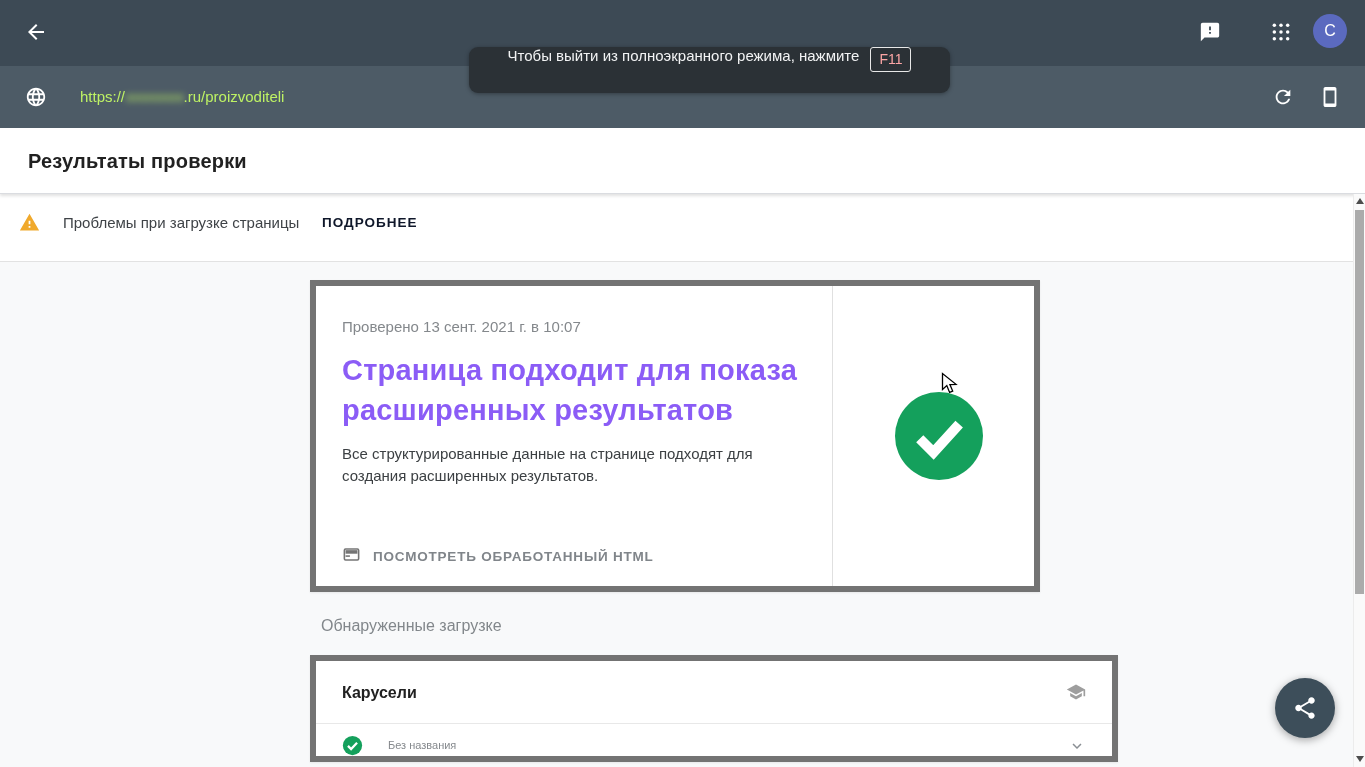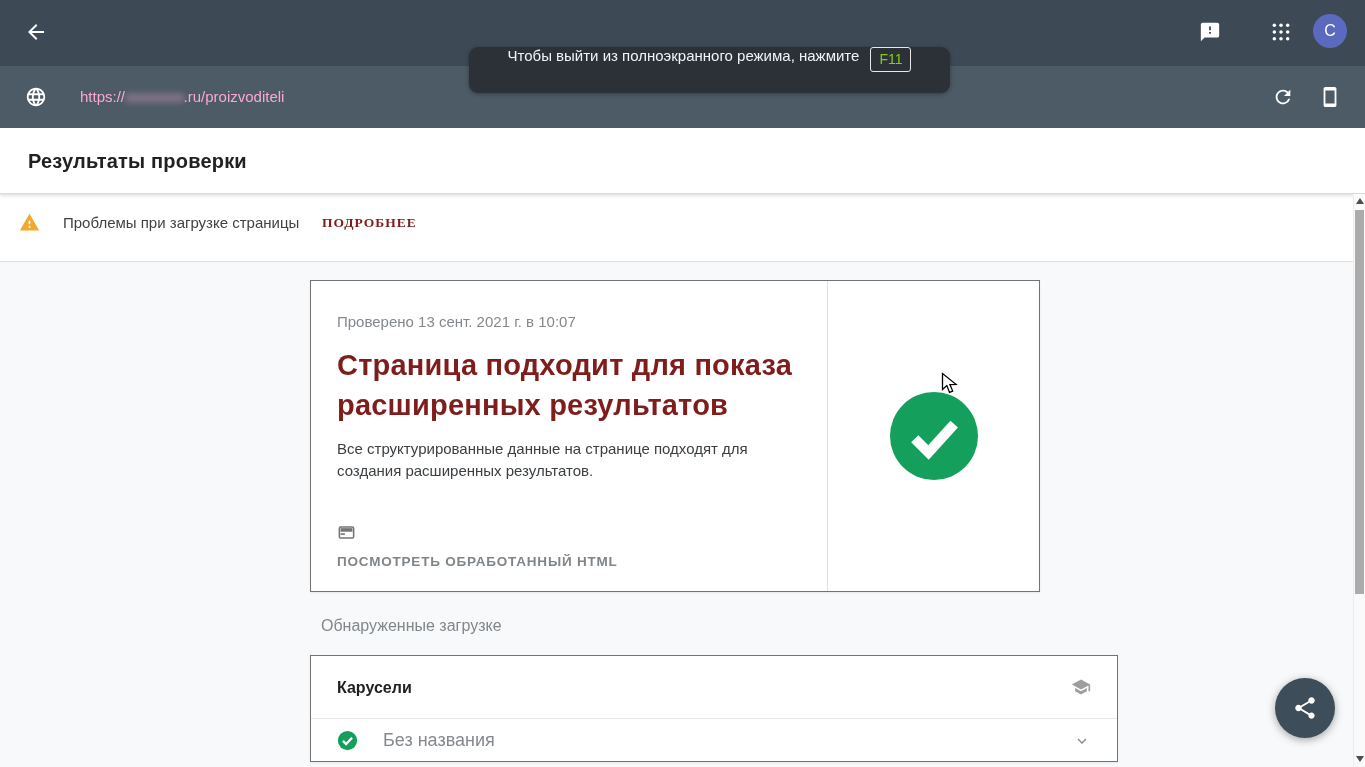--- a/index.html
+++ b/index.html
@@ -12,61 +12,61 @@
   .app-bar .back { position:absolute; left:24px; top:20px; width:24px; height:24px; background:none; border:none; cursor:pointer; }
   .app-bar .app-title { position:absolute; left:68px; top:0; height:66px; line-height:66px; font-size:20px; font-weight:400; color:#fdfdfd; letter-spacing:.2px; }
   .icon-btn { background:none; border:none; padding:0; cursor:pointer; display:block; }
   .app-bar .feedback { position:absolute; left:1199px; top:21px; width:22px; height:22px; }
   .app-bar .apps { position:absolute; left:1271px; top:22px; width:20px; height:20px; }
   .avatar { position:absolute; left:1313px; top:14px; width:34px; height:34px; border-radius:50%; background:#5b6abf; color:#fff; font-size:16px; display:flex; align-items:center; justify-content:center; cursor:pointer; }
 
   
   .url-bar { position:absolute; left:0; top:66px; width:1365px; height:62px; background:#4d5b66; z-index:9; }
   .url-bar .globe { position:absolute; left:25px; top:20px; width:22px; height:22px; }
-  .url-text { position:absolute; left:80px; top:0; height:46px; line-height:62px; font-size:15px; color:#f9a8d4; cursor:pointer; white-space:nowrap; }
+  .url-text { position:absolute; left:80px; top:0; height:46px; line-height:62px; font-size:15px; color:#bef264; cursor:pointer; white-space:nowrap; }
   .url-text .masked { filter:blur(3px); opacity:.8; letter-spacing:-1px; }
   .url-bar .refresh { position:absolute; left:1272px; top:20px; width:22px; height:22px; }
   .url-bar .phone { position:absolute; left:1319px; top:20px; width:22px; height:22px; }
 
   
   .toast { position:absolute; left:441px; top:47px; width:481px; height:46px; background:#2b3136; border-radius:9px; z-index:50; display:flex; align-items:flex-start; justify-content:center; box-shadow:0 1px 4px rgba(0,0,0,.35);margin-left:28px; }
   .toast .msg { color:#f2f3f4; font-size:15px; }
-  .toast .key { margin-left:11px; color:#84cc16; font-size:14px; border:1px solid #e8e8e8; border-radius:3px; padding:3px 8px 4px; }
+  .toast .key { margin-left:11px; color:#fca5a5; font-size:14px; border:1px solid #e8e8e8; border-radius:3px; padding:3px 8px 4px; }
 
   
   .page-header { position:absolute; left:0; top:128px; width:1365px; height:66px; background:#fff; border-bottom:1px solid #dadce0; box-shadow:0 2px 3px rgba(0,0,0,.12); z-index:5; }
   .page-header h2 { position:absolute; left:28px; top:0; height:82px; line-height:66px; font-size:20px; font-weight:600; color:#212121; letter-spacing:.2px; }
 
   
   .warning-bar { position:absolute; left:0; top:194px; width:1353px; height:68px; background:#fff; border-bottom:1px solid #e2e2e2; z-index:4; }
   .warning-bar .w-icon { position:absolute; left:19px; top:18px; width:21px; height:21px; }
   .warning-bar .w-text { position:absolute; left:63px; top:0; height:57px; line-height:57px; font-size:15px; color:#3f4347; }
-  .warning-bar .w-more { position:absolute; left:322px; top:0; height:57px; line-height:57px; font-size:13.5px; font-weight:bold; color:#7f1d1d; letter-spacing:1px; background:none; border:none; cursor:pointer;font-family:Liberation Serif, serif; }
-
-  
-  .card { background:#fff; border:1px solid #737373; box-shadow:0 1px 2px rgba(0,0,0,.07); }
+  .warning-bar .w-more { position:absolute; left:322px; top:0; height:57px; line-height:57px; font-size:13.5px; font-weight:bold; color:#0f172a; letter-spacing:1px; background:none; border:none; cursor:pointer; }
+
+  
+  .card { background:#fff; border:6px solid #737373; box-shadow:0 1px 2px rgba(0,0,0,.07); }
   .result-card { position:absolute; left:310px; top:280px; width:730px; height:312px; }
   .rc-left { position:absolute; left:0; top:0; width:516px; height:100%; padding:24px 26px; }
   .rc-date { font-size:15px; color:#84888c; margin-top:8px; }
-  .rc-headline { font-size:29px; line-height:40px; font-weight:bold; color:#7f1d1d; margin-top:15px; letter-spacing:.2px; }
+  .rc-headline { font-size:29px; line-height:40px; font-weight:bold; color:#8b5cf6; margin-top:15px; letter-spacing:.2px; }
   .rc-desc { font-size:15px; line-height:22px; color:#3c4043; margin-top:13px; width:458px; }
-  .rc-link { position:absolute; left:26px; bottom:22px; display:flex; align-items:flex-start; gap:12px; background:none; border:none; cursor:pointer;flex-direction:column; }
+  .rc-link { position:absolute; left:26px; bottom:22px; display:flex; align-items:flex-end; gap:12px; background:none; border:none; cursor:pointer; }
   .rc-link .lbl { font-size:13.5px; font-weight:bold; color:#80858a; letter-spacing:.8px; }
   .rc-divider { position:absolute; left:516px; top:0; width:1px; height:100%; background:#e0e0e0; }
   .rc-right { position:absolute; left:517px; top:0; width:212px; height:100%; display:flex; align-items:center; justify-content:center; }
 
   
   .detected-label { position:absolute; left:321px; top:617px; font-size:16px; color:#82878b; }
   .group-card { position:absolute; left:310px; top:655px; width:808px; height:107px; }
   .gc-header { position:relative; height:63px; border-bottom:1px solid #e8e8e8; }
   .gc-name { position:absolute; left:26px; top:0; height:63px; line-height:63px; font-size:16px; font-weight:600; color:#212121; }
   .gc-type-icon { position:absolute; right:26px; top:21px; width:20px; height:20px; }
   .gc-row { position:relative; height:43px; cursor:pointer; }
   .gc-row .row-check { position:absolute; left:26px; top:11px; width:21px; height:21px; }
-  .gc-row .row-label { position:absolute; left:72px; top:0; height:43px; line-height:43px; font-size:18px; color:#85898d;text-align:right; }
+  .gc-row .row-label { position:absolute; left:72px; top:0; height:43px; line-height:43px; font-size:11px; color:#85898d;text-align:right; }
   .gc-row .row-chevron { position:absolute; right:26px; top:13px; width:18px; height:18px; background:none; border:none; cursor:pointer; }
 
   
   .fab { position:absolute; left:1275px; top:678px; width:60px; height:60px; border-radius:50%; background:#3d4e5a; border:none; cursor:pointer; display:flex; align-items:center; justify-content:center; box-shadow:0 2px 8px rgba(0,0,0,.35); z-index:30; }
 
   
   .scrollbar { position:absolute; left:1353px; top:194px; width:12px; height:573px; background:#fafafa; border-left:1px solid #ececec; z-index:40; }
   .sb-up { position:absolute; left:2px; top:4px; width:0; height:0; border-left:4px solid transparent; border-right:4px solid transparent; border-bottom:6px solid #4d4d4d; cursor:pointer; }
   .sb-thumb { position:absolute; left:1px; top:16px; width:9px; height:384px; background:#ababab; cursor:pointer; }
   .sb-down { position:absolute; left:2px; bottom:5px; width:0; height:0; border-left:4px solid transparent; border-right:4px solid transparent; border-top:6px solid #4d4d4d; cursor:pointer; }

